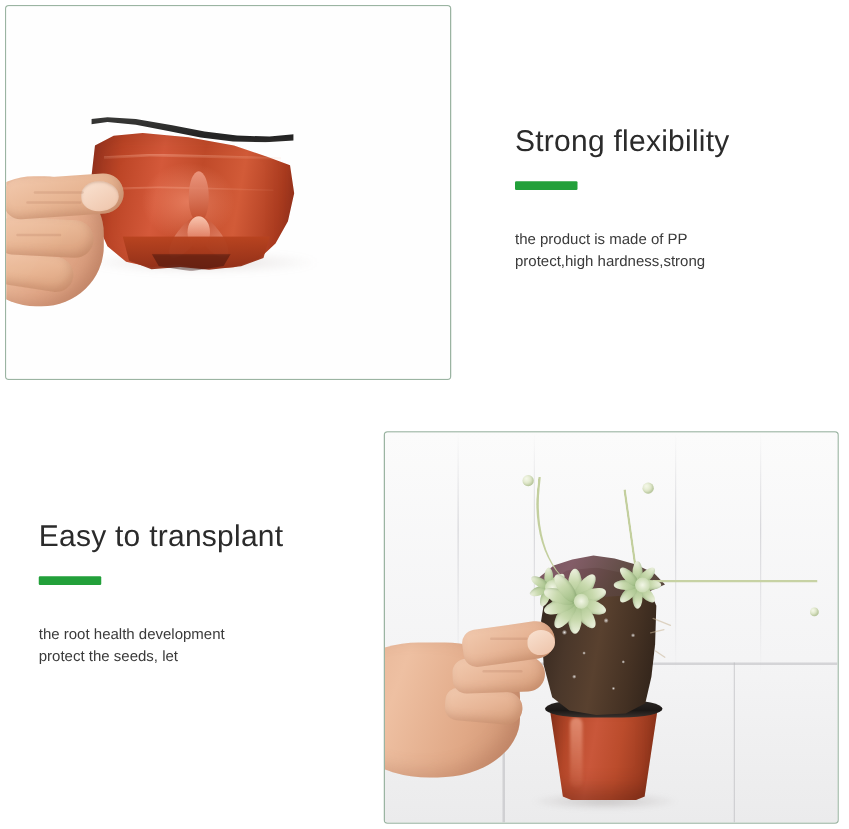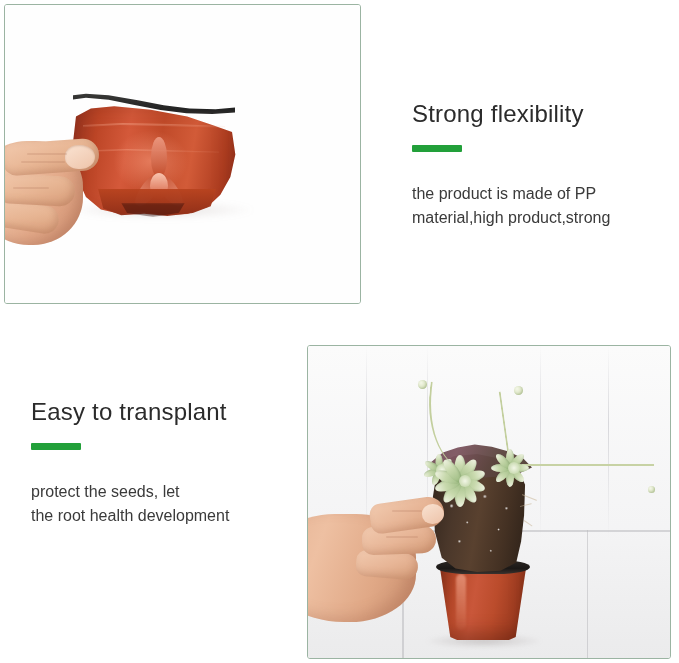--- a/index.html
+++ b/index.html
@@ -39,42 +39,42 @@
   }
   .photo-inner {
     position: absolute;
     inset: 0;
     overflow: hidden;
   }
 
   
   .text-block { position: absolute; }
   #block-flexibility { left: 412px; top: 100px; width: 258px; }
-  #block-transplant  { left: 31px;  top: 398px; width: 262px; }
+  #block-transplant  { left: 31px;  top: 416px; width: 262px; }
 
   .headline {
     font-size: 24px;
     font-weight: 400;
     color: #2b2b2b;
     letter-spacing: 0.2px;
     line-height: 1.15;
     margin: 0;
     white-space: nowrap;
   }
   .accent-bar {
     width: 50px;
     height: 7px;
     background: #22a03a;
     margin-top: 17px;
     border-radius: 1px;
   }
   .body-text {
     margin: 0;
     margin-top: 30px;
-    font-size: 16px;
+    font-size: 12px;
     line-height: 1.55;
     color: #3a3a3a;
     font-weight: 400;
   }
   .body-text .line { display: block; white-space: nowrap; }
 
   
   .scene-product { position: absolute; inset: 0; background: #fefefe; }
 
   .prod-shadow {
@@ -429,30 +429,30 @@
 
     </div>
   </div>
 </div>
 
 <div class="text-block" id="block-flexibility">
   <h2 class="headline">Strong flexibility</h2>
   <div class="accent-bar"></div>
   <p class="body-text">
     <span class="line">the product is made of PP</span>
-    <span class="line">material,high product,strong</span>
+    <span class="line">protect,high hardness,strong</span>
   </p>
 </div>
 
 <div class="text-block" id="block-transplant">
   <h2 class="headline">Easy to transplant</h2>
   <div class="accent-bar"></div>
   <p class="body-text">
+    <span class="line">the root health development</span>
     <span class="line">protect the seeds, let</span>
-    <span class="line">the root health development</span>
   </p>
 </div>
 
 <div class="photo-panel" id="panel-plant">
   <div class="photo-inner">
     <div class="scene-plant">
 
       <div class="backdrop-fold bf1"></div>
       <div class="backdrop-fold bf2"></div>
       <div class="backdrop-fold bf3"></div>

